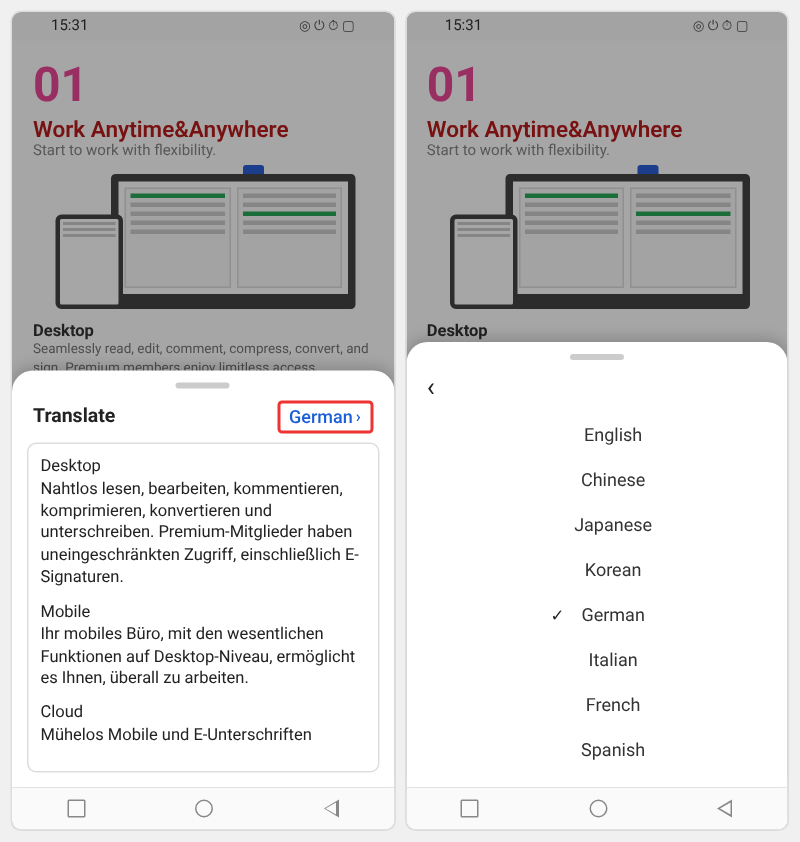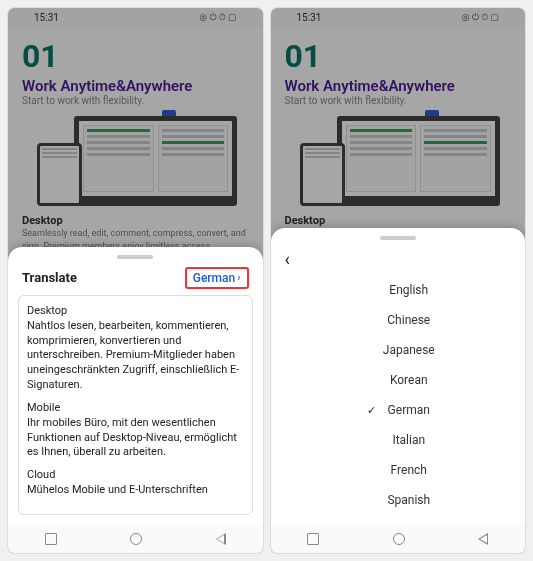--- a/index.html
+++ b/index.html
@@ -42,26 +42,26 @@
   .status-icons { display:flex; gap:3px; align-items:center; font-size:9px; color:#555;}
   .content-bg {
     padding: 10px 14px;
     flex: 1;
     overflow: hidden;
     position: relative;
   }
   .big-num {
     font-size: 32px;
     font-weight: 700;
-    color: #0f766e;
+    color: #ec4899;
   }
   .headline {
     font-size: 15px;
     font-weight: 600;
-    color: #4c1d95;
+    color: #b91c1c;
     margin-top: 2px;
   }
   .subline {
     font-size: 10px;
     color: #888;
     margin-top: 0;
   }
   .mock-illus {
     margin: 10px auto 8px;
     width: 90%;

